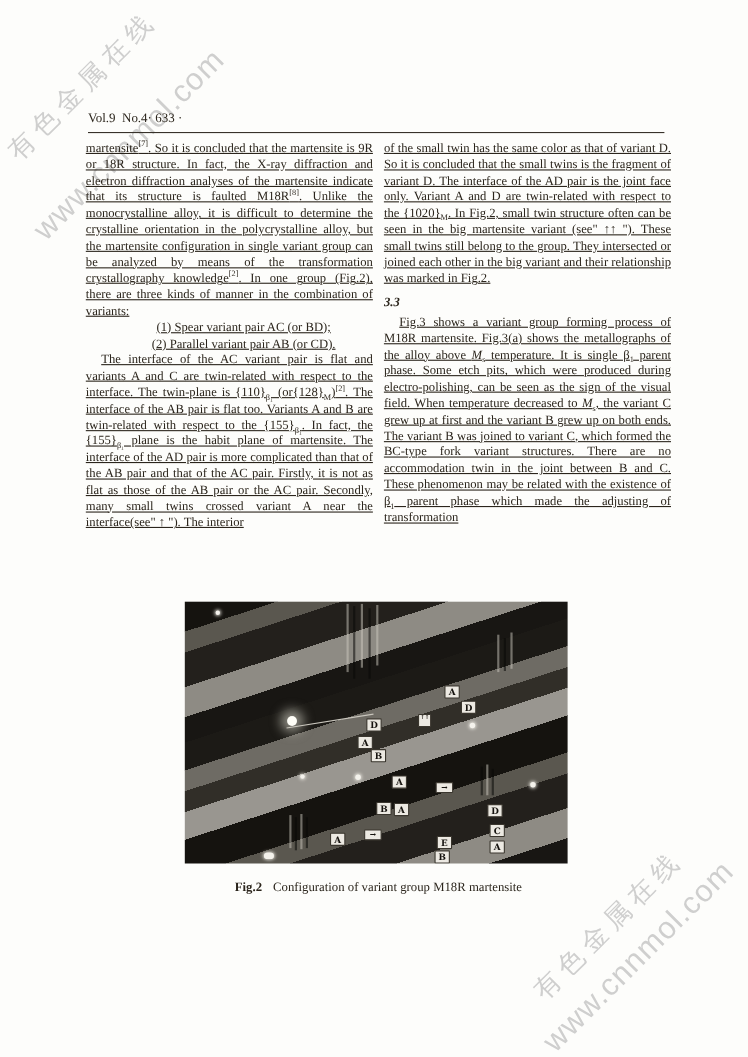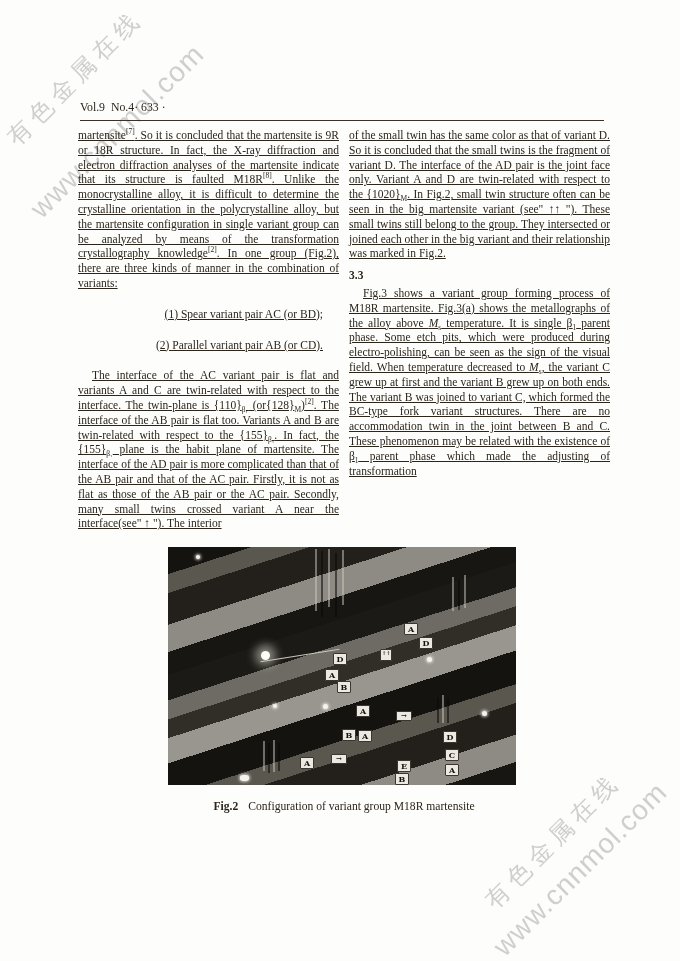--- a/index.html
+++ b/index.html
@@ -16,25 +16,25 @@
   .wm.br-url{left:487px;top:940px;}
   
   .header{position:absolute;left:80px;top:100px;width:524px;display:flex;align-items:baseline;
           justify-content:flex-start;font-size:11.8px;padding-bottom:5px;border-bottom:1.6px solid #38322a;}
   .header .vol{white-space:pre;}
   
   .columns{position:absolute;left:78px;top:128px;width:532px;display:flex;gap:10px;}
   .col{width:261px;font-size:11.5px;line-height:14.8px;text-align:justify;}
   .col p{margin:0;text-decoration:underline;}
   p.indent{text-indent:14px;}
-  p.listitem{padding-left:26px;margin:16px;text-align:right;}
+  p.listitem{padding-left:26px;margin:0;text-align:center;}
   sup{font-size:7.5px;line-height:0;}
   sub{font-size:7.5px;line-height:0;}
   .heading{display:flex;margin:7px 0 3px 0;font-weight:bold;}
-  .hnum{width:30px;flex:none;}
+  .hnum{width:30px;flex:none;font-style:italic;}
   .htext{flex:1;text-align:justify;}
   
   .figure{position:absolute;left:168px;top:547px;width:348px;height:238px;overflow:hidden;
           background:
             repeating-linear-gradient(342deg,
               #181613 0px 22px,
               #8e8b84 22px 48px,
               #23201c 48px 78px,
               #5a574f 78px 96px,
               #15130f 96px 128px,

